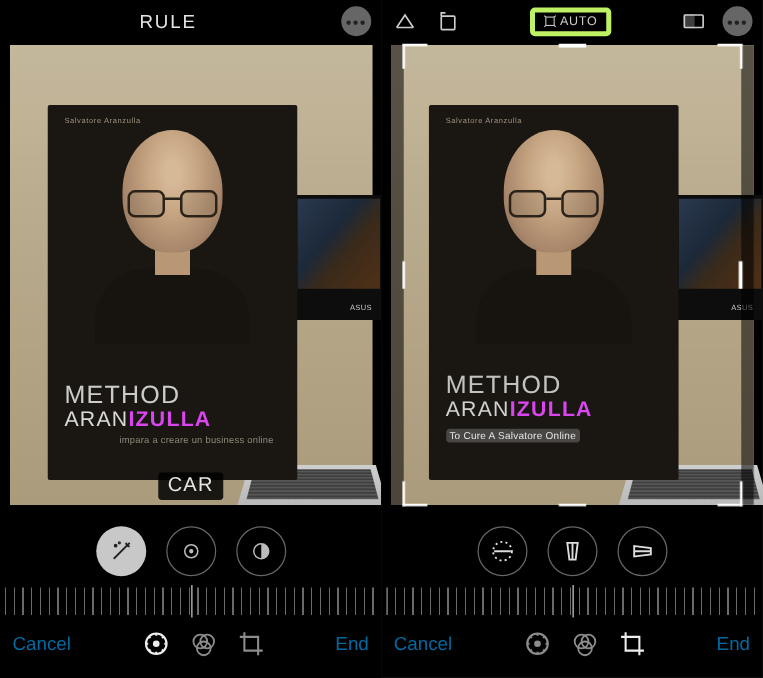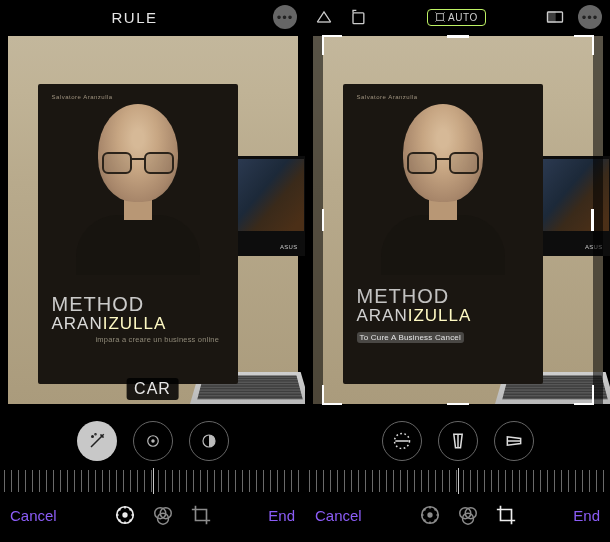--- a/index.html
+++ b/index.html
@@ -46,21 +46,21 @@
   }
   .spacer { flex: 1; }
   .top-icon {
     width: 22px;
     height: 22px;
     display: flex;
     align-items: center;
     justify-content: center;
   }
   .auto-btn {
-    border: 1px solid #bef264;
+    border: 4px solid #bef264;
     border-radius: 4px;
     padding: 2px 7px;
     color: #ccc;
     font-size: 10px;
     letter-spacing: 0.6px;
     display: flex;
     align-items: center;
     gap: 3px;
   }
   .preview {
@@ -145,39 +145,39 @@
   .book-topcaption {
     position:absolute;
     top: 10px;
     left: 14px;
     color: #9e927f;
     font-size: 6px;
     letter-spacing: 0.5px;
   }
   .book-text {
     position: absolute;
-    bottom: 40px;
+    bottom: 28px;
     left: 14px;
     color: #c6c6c6;
     font-family: Arial, sans-serif;
   }
   .book-text .l1 {
     font-size: 20px;
     font-weight: 300;
     letter-spacing: 1px;
     color: rgba(235,235,235,0.85);
   }
   .book-text .l2 {
     font-size: 17px;
     font-weight: 300;
     letter-spacing: 1px;
     margin-top: -2px;
   }
   .book-text .l2 .a { color: rgba(240,240,240,0.9); text-align: center; }
-  .book-text .l2 .b { color: #fef9c3; }
+  .book-text .l2 .b { color: #d946ef; font-weight: bold; }
   .book-text .l3 {
     font-size: 7.5px;
     color: #8f8978;
     margin-top: 1px;
     letter-spacing: 0.2px;
     padding-left: 44px;
   }
   .monitor {
     position: absolute;
     right: -8px;
@@ -292,21 +292,21 @@
     background: #c9c9c9;
   }
   .bottombar {
     height: 46px;
     display: flex;
     align-items: center;
     padding: 0 10px;
     gap: 10px;
   }
   .bottombar .btn-text {
-    color: #8b5cf6;
+    color: #0369a1;
     font-size: 15px;
   }
   .tool-icon {
     width: 28px;
     height: 28px;
     display: flex;
     align-items: center;
     justify-content: center;
     color: #8c8c8c;
   }
@@ -464,21 +464,21 @@
             <div class="lens"></div>
             <div class="lens l2"></div>
             <div class="bridge"></div>
           </div>
       </div>
       <div class="book-text">
         <div class="l1">METHOD</div>
         <div class="l2">
           <span class="a">ARAN</span><span class="b">IZULLA</span>
         </div>
-        <div class="l3">To Cure A Business Cancel</div>
+        <div class="l3">To Cure A Salvatore Online</div>
       </div>
     </div>
 
     <div class="dim-sides" style="left:0;width:10px"></div>
     <div class="dim-sides" style="right:0;width:10px"></div>
 
     <div style="position:absolute;inset:0 10px 0 10px;">
       <div class="crop-corner cc-tl"></div>
       <div class="crop-corner cc-tr"></div>
       <div class="crop-corner cc-bl"></div>

